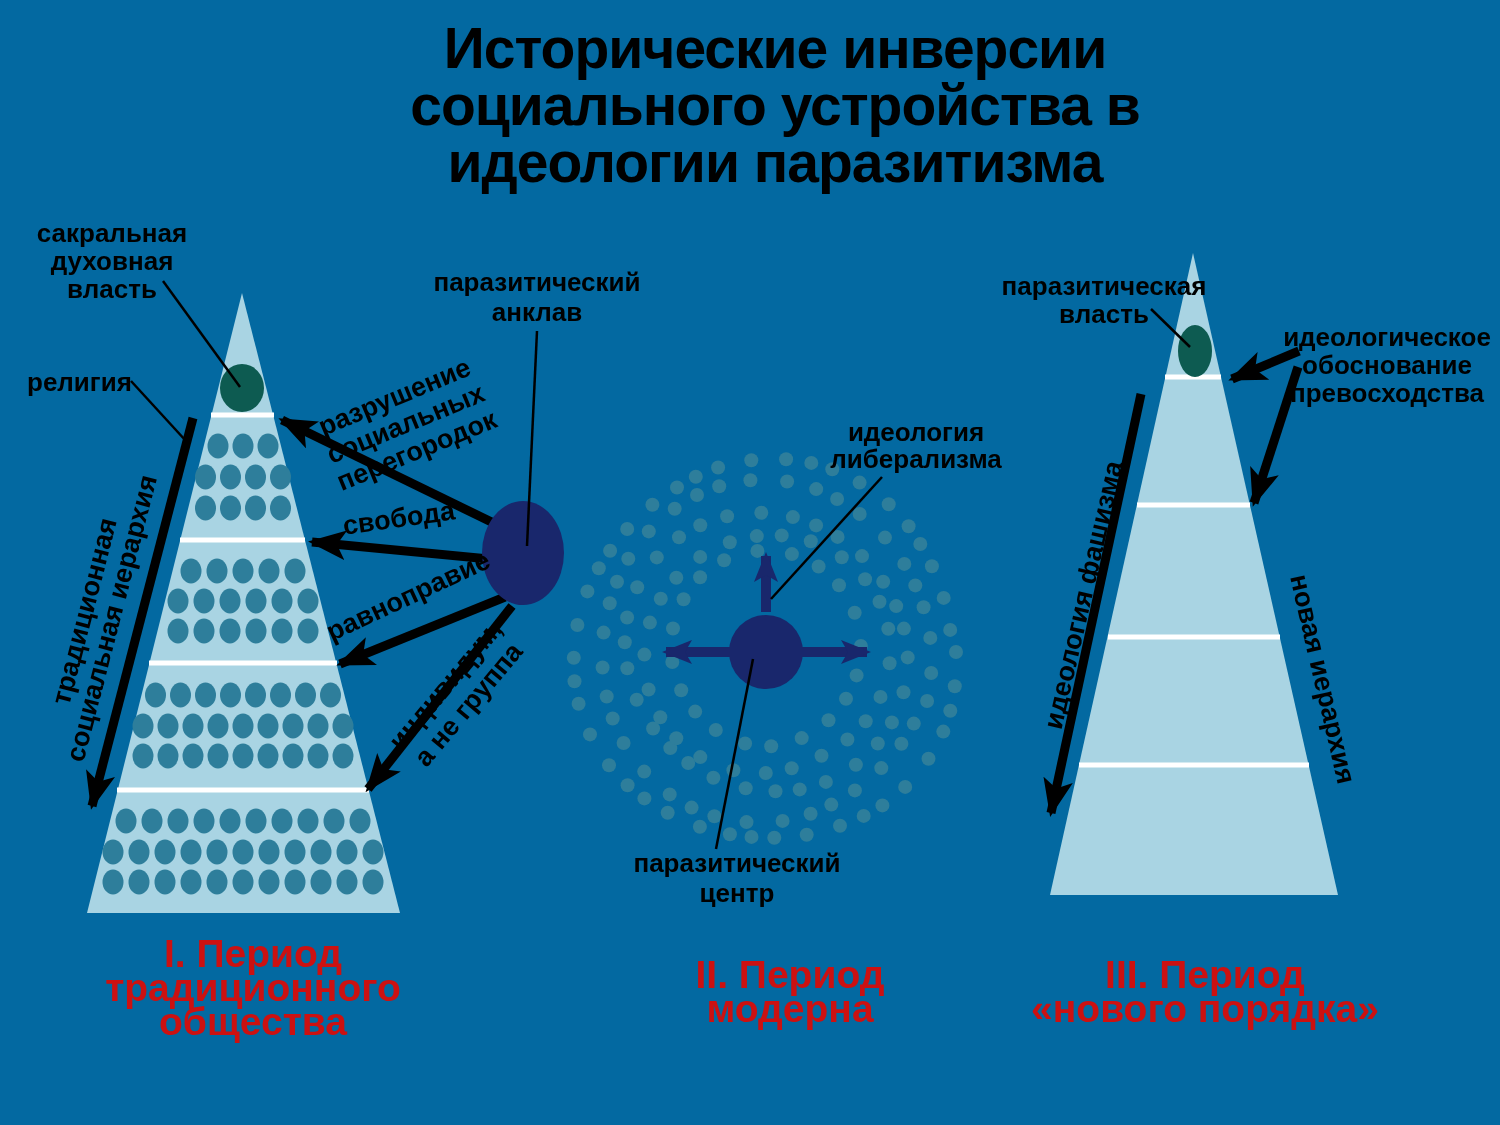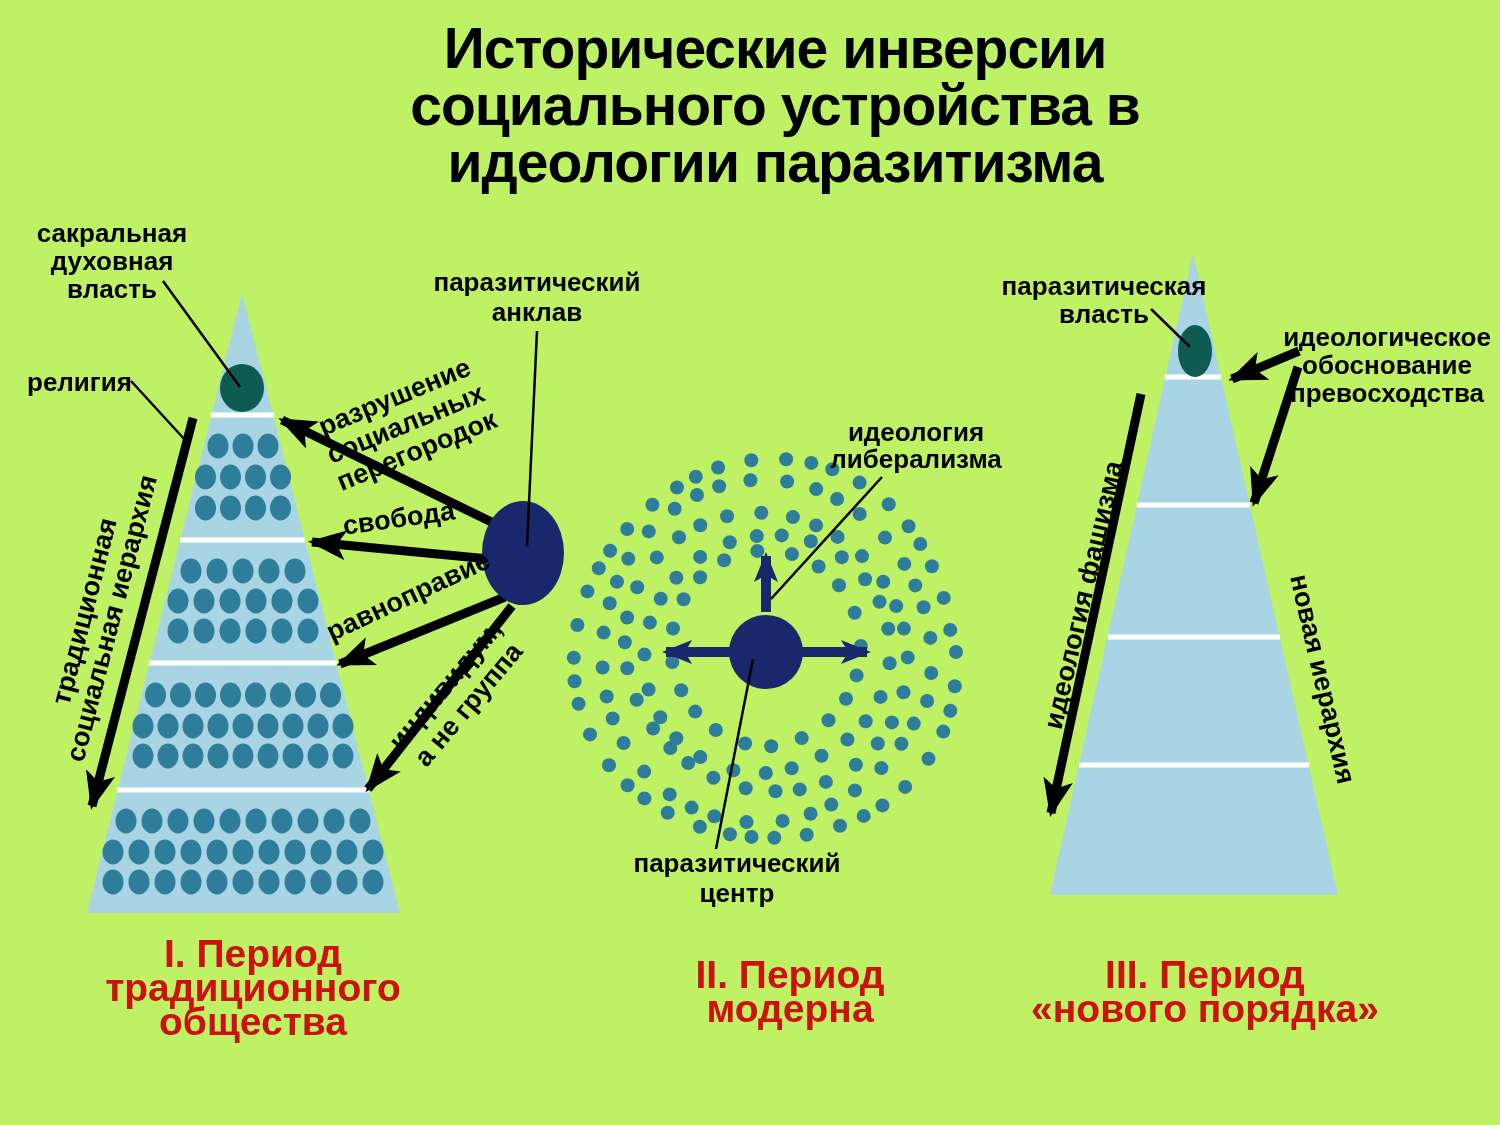--- a/index.html
+++ b/index.html
@@ -1,16 +1,16 @@
 <!DOCTYPE html>
 <html><head>
 <meta charset="utf-8">
 <style>
   html,body{margin:0;padding:0;background:#ffffff;}
-  .stage{position:relative;width:1500px;height:1125px;background:#bef264;overflow:hidden;}
+  .stage{position:relative;width:1500px;height:1125px;background:#0369a1;overflow:hidden;}
   svg{position:absolute;left:0;top:0;}
   text{font-family:"Liberation Sans", sans-serif;font-weight:bold;}
   .title-line{font-size:57px;letter-spacing:-1px;}
   .lbl{font-size:26px;}
   .lbl-r{font-size:27px;}
   .cap{font-size:39px;}
   .mid{text-anchor:middle;}
 </style>
 </head>
 <body>

